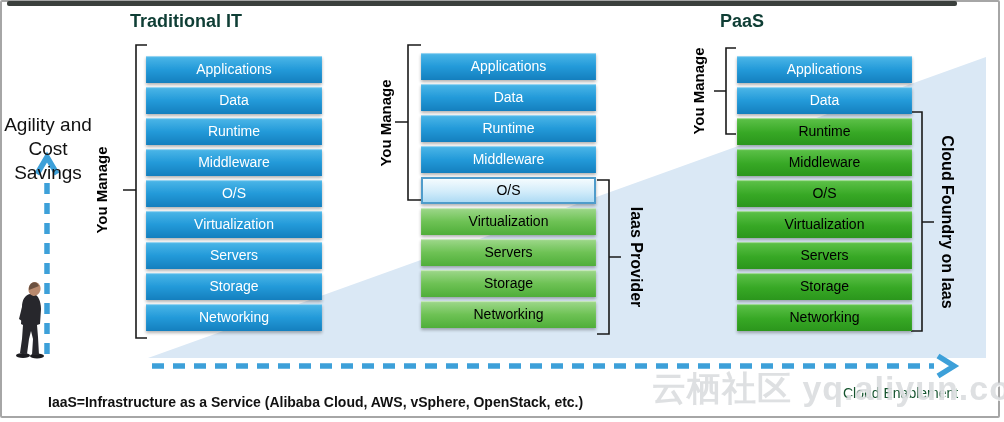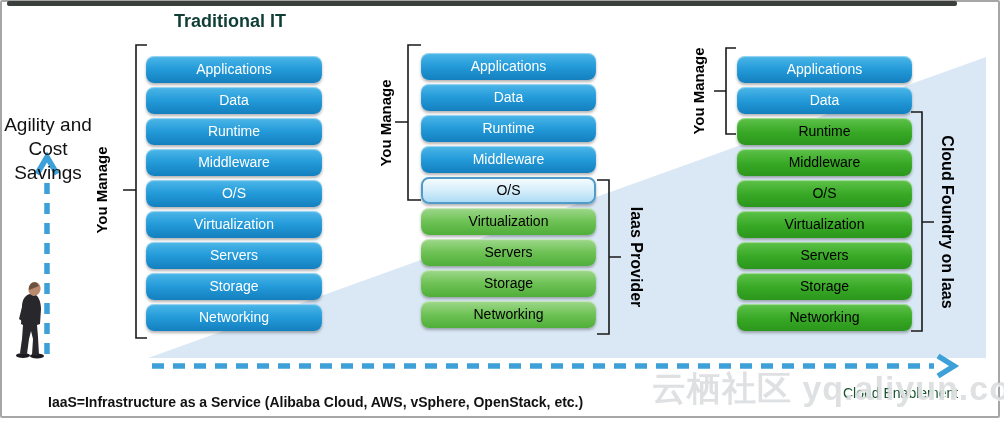--- a/index.html
+++ b/index.html
@@ -4,30 +4,30 @@
 <style>
   html,body{margin:0;padding:0;background:#fff;}
   #canvas{
     position:relative;width:1004px;height:422px;background:#ffffff;
     font-family:"Liberation Sans", sans-serif;overflow:hidden;
   }
   .frame{position:absolute;left:0;top:0;width:996px;height:414px;border:2px solid #a6a6a6;border-radius:2px;z-index:1;}
   .topbar{position:absolute;left:7px;top:1px;width:950px;height:5px;background:#3b403d;border-radius:2px;z-index:2;}
   .wedge{position:absolute;left:0;top:0;z-index:1;}
   .overlay{position:absolute;left:0;top:0;z-index:3;}
-  .col-title{position:absolute;top:11px;width:200px;text-align:center;font-size:18px;font-weight:bold;color:#0f3e35;z-index:4;}
+  .col-title{position:absolute;top:11px;width:200px;font-size:18px;font-weight:bold;color:#0f3e35;z-index:4;}
   #title-traditional{left:130px;}
   #title-iaas{left:400px;}
   #title-paas{left:720px;}
   .stack{position:absolute;display:flex;flex-direction:column;gap:4px;z-index:4;}
   #stack-traditional{left:146px;top:56px;width:176px;}
   #stack-iaas{left:421px;top:53px;width:175px;}
   #stack-paas{left:737px;top:56px;width:175px;}
   .box{
-    box-sizing:border-box;height:27px;border-radius:8px;text-align:center;
+    box-sizing:border-box;height:27px;border-radius:0;text-align:center;
     line-height:27px;font-size:14px;box-shadow:0 2px 3px rgba(0,0,0,.3), inset 0 1px 1px rgba(255,255,255,.45);
   }
   .blue{background:linear-gradient(180deg,#4db7e8 0%,#239ad9 50%,#147fbe 100%);color:#fff;}
   .os-highlight{background:linear-gradient(180deg,#f4fbfe 0%,#d2ecfa 55%,#aedbf4 100%);color:#000;border:2px solid #4f9ccb;line-height:23px;}
   .green-light{background:linear-gradient(180deg,#9fd88c 0%,#6ec255 50%,#4fae39 100%);color:#000;}
   .green-dark{background:linear-gradient(180deg,#5ec24a 0%,#37a825 55%,#2b961c 100%);color:#000;}
   .vlabel{
     position:absolute;white-space:nowrap;font-weight:bold;font-size:15px;color:#000;z-index:4;
     transform:translate(-50%,-50%) rotate(-90deg);
   }
@@ -68,20 +68,21 @@
       <path d="M37 174 L47 157 L57 174" stroke-width="5.5"></path>
     </g>
 
     <g stroke="#3da0d9" fill="none">
       <path d="M152 366 H934" stroke-width="5.5" stroke-dasharray="12 9"></path>
       <path d="M938 356 L954 366 L938 376" stroke-width="5.5"></path>
     </g>
   </svg>
 
   <div class="col-title" id="title-traditional">Traditional IT</div>
+  <div class="col-title" id="title-paas">PaaS</div>
 
   <div class="stack" id="stack-traditional">
 
   <div class="box blue">Applications</div>
       <div class="box blue">Data</div>
       <div class="box blue">Runtime</div>
       <div class="box blue">Middleware</div>
       <div class="box blue">O/S</div>
       <div class="box blue">Virtualization</div>
       <div class="box blue">Servers</div>

